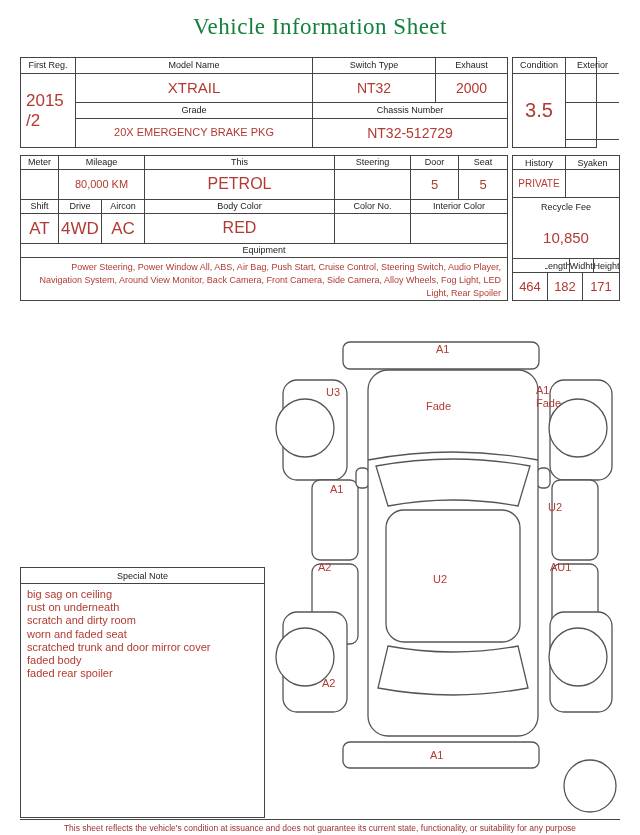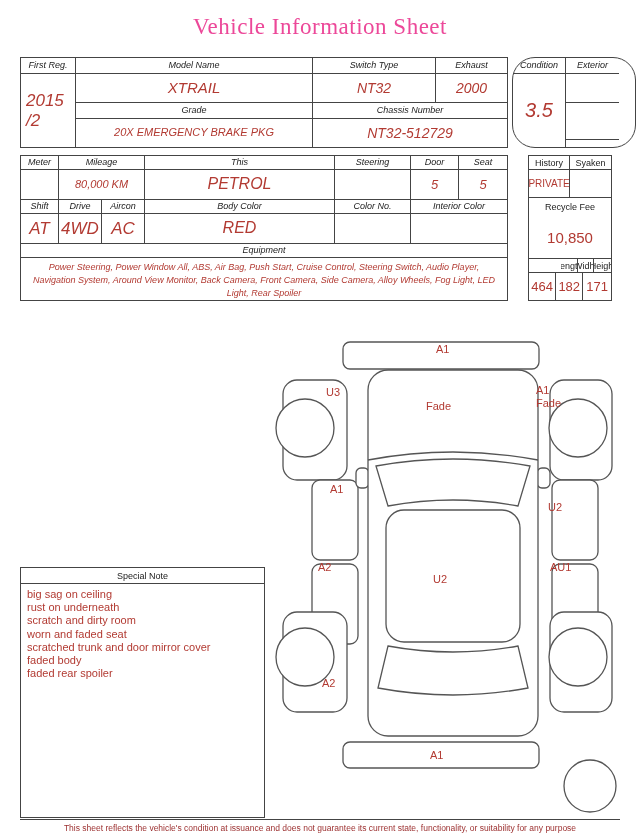--- a/index.html
+++ b/index.html
@@ -1,32 +1,32 @@
 <!DOCTYPE html>
 <html><head>
 <meta charset="utf-8">
 <style>
   html,body{margin:0;padding:0;background:#fff;}
   *{box-sizing:border-box;}
   .sheet{position:relative;width:640px;height:835px;background:#fff;
          font-family:"Liberation Sans",sans-serif;overflow:hidden;color:#222;
          --red:#b23a32;--border:#444;}
   .title{position:absolute;top:14px;left:0;width:100%;text-align:center;
-         font-family:"Liberation Serif",serif;font-size:23px;color:#ec4899;letter-spacing:.5px;}
-  .box{position:absolute;border:1px solid var(--border);display:grid;background:#fff;font-style:italic;}
+         font-family:"Liberation Serif",serif;font-size:23px;color:#15803d;letter-spacing:.5px;}
+  .box{position:absolute;border:1px solid var(--border);display:grid;background:#fff;}
   .cell{border-right:1px solid var(--border);border-bottom:1px solid var(--border);
         display:flex;align-items:center;justify-content:center;overflow:hidden;line-height:1.05;}
   .nbr{border-right:none;}
   .nbb{border-bottom:none;}
   .hdr{font-size:9px;color:#222;}
   .val{color:var(--red);}
   .v20{font-size:20px}.v17{font-size:17px}.v16{font-size:16px}.v15{font-size:15px}
   .v14{font-size:14px}.v13{font-size:13px}.v12{font-size:17px}.v11{font-size:11px}.v10{font-size:10px}
   .firstreg{white-space:pre-line;justify-content:flex-start;padding-left:5px;line-height:1.15;}
-  .equip{justify-content:flex-start;align-items:flex-start;text-align:center;
+  .equip{justify-content:flex-start;align-items:flex-start;text-align:right;
          padding:3px 6px;font-size:9px;line-height:1.45;}
   .flexbox{position:absolute;border:1px solid var(--border);display:flex;flex-direction:column;background:#fff;}
   .frow{display:flex;border-bottom:1px solid var(--border);}
   .frow.nbb{border-bottom:none;}
   .fcell{display:flex;align-items:center;justify-content:center;border-right:1px solid var(--border);overflow:hidden;}
   .fcell.nbr{border-right:none;}
   .labelrow{height:16px;border-bottom:1px solid var(--border);display:flex;
             align-items:center;justify-content:center;font-size:9px;}
   .notes{padding:4px 6px;color:var(--red);font-size:11px;line-height:1.2;}
   .diagram{position:absolute;left:268px;top:312px;width:352px;height:505px;}
@@ -51,21 +51,21 @@
 /2</div>
     <div class="cell val v15" style="grid-area:2/2/3/3;">XTRAIL</div>
     <div class="cell val v14" style="grid-area:2/3/3/4;">NT32</div>
     <div class="cell val v14 nbr" style="grid-area:2/4/3/5;">2000</div>
     <div class="cell hdr" style="grid-area:3/2/4/3;">Grade</div>
     <div class="cell hdr nbr" style="grid-area:3/3/4/5;">Chassis Number</div>
     <div class="cell val v11 nbb" style="grid-area:4/2/5/3;">20X EMERGENCY BRAKE PKG</div>
     <div class="cell val v14 nbr nbb" style="grid-area:4/3/5/5;">NT32-512729</div>
   </div>
 
-  <div class="box" style="left:512px;top:57px;width:124px;height:91px;grid-template-columns:53px 53px;grid-template-rows:16px 29px 16px 28px;border-radius:23px;">
+  <div class="box" style="left:512px;top:57px;width:85px;height:91px;grid-template-columns:53px 53px;grid-template-rows:16px 29px 16px 28px;">
     <div class="cell hdr" style="grid-area:1/1/2/2;">Condition</div>
     <div class="cell hdr nbr" style="grid-area:1/2/2/3;">Exterior</div>
     <div class="cell val v20 nbb" style="grid-area:2/1/5/2;">3.5</div>
     <div class="cell val v12 nbr" style="grid-area:2/2/3/3;"></div>
     <div class="cell hdr nbr" style="grid-area:3/2/4/3;margin-top:36px;">Interior</div>
     <div class="cell val v12 nbr nbb" style="grid-area:4/2/5/3;"></div>
   </div>
 
   <div class="box" style="left:20px;top:155px;width:488px;height:146px;grid-template-columns:38px 43px 43px 190px 76px 48px 48px;grid-template-rows:14px 30px 14px 30px 14px 42px;">
     <div class="cell hdr" style="grid-area:1/1/2/2;">Meter</div>
@@ -93,21 +93,21 @@
     <div class="cell val v12" style="grid-area:4/2/5/3;">4WD</div>
     <div class="cell val v12" style="grid-area:4/3/5/4;">AC</div>
     <div class="cell val v16" style="grid-area:4/4/5/5;">RED</div>
     <div class="cell val v12" style="grid-area:4/5/5/6;"></div>
     <div class="cell val v12 nbr" style="grid-area:4/6/5/8;"></div>
 
     <div class="cell hdr nbr" style="grid-area:5/1/6/8;">Equipment</div>
     <div class="cell val equip nbr nbb" style="grid-area:6/1/7/8;">Power Steering, Power Window All, ABS, Air Bag, Push Start, Cruise Control, Steering Switch, Audio Player, Navigation System, Around View Monitor, Back Camera, Front Camera, Side Camera, Alloy Wheels, Fog Light, LED Light, Rear Spoiler</div>
   </div>
 
-  <div class="flexbox" style="left:528px;top:155px;width:84px;height:146px;">
+  <div class="flexbox" style="left:512px;top:155px;width:108px;height:146px;">
     <div class="frow" style="height:14px;">
       <div class="fcell hdr" style="width:53px;">History</div>
       <div class="fcell hdr nbr" style="width:53px;">Syaken</div>
     </div>
     <div class="frow" style="height:28px;">
       <div class="fcell val v10" style="width:53px;">PRIVATE</div>
       <div class="fcell val v10 nbr" style="width:53px;"></div>
     </div>
     <div class="frow nbb" style="height:18px;">
       <div class="fcell hdr nbr" style="width:106px;">Recycle Fee</div>

